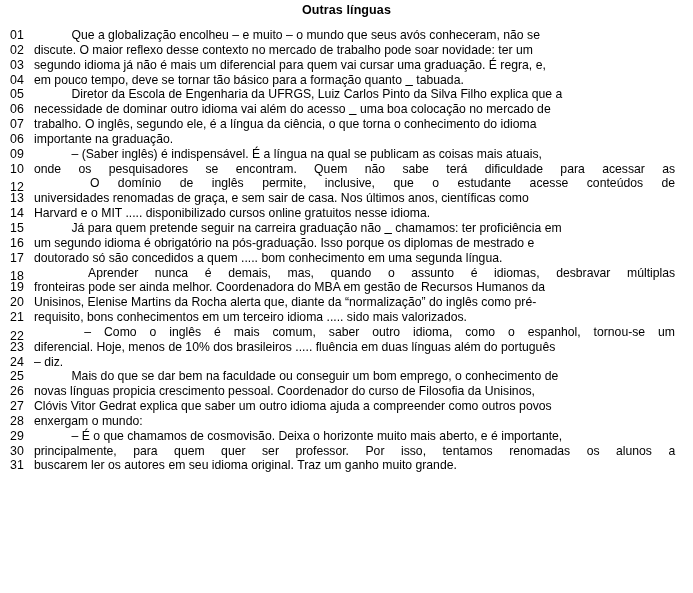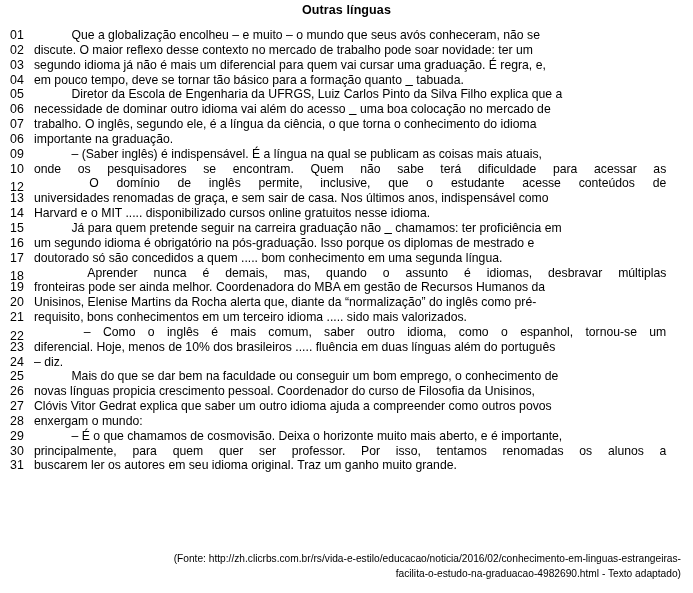--- a/index.html
+++ b/index.html
@@ -29,21 +29,21 @@
     font-size: 12.5px;
     letter-spacing: 0.1px;
     padding-top: 3px;
     margin: 0 0 11px 0;
     line-height: 14px;
   }
 
   
   .lines {
     margin: 0;
-    padding: 0 17px 0 10px;
+    padding: 0 8px 0 10px;
   }
   .line {
     display: flex;
     align-items: baseline;
     height: 14.85px;
     line-height: 14.85px;
     font-size: 12.4px;
     white-space: nowrap;
   }
   .line-no {
@@ -171,21 +171,21 @@
           <span class="w"><span>que</span></span>
           <span class="w"><span>o</span></span>
           <span class="w"><span>estudante</span></span>
           <span class="w"><span>acesse</span></span>
           <span class="w"><span>conteúdos</span></span>
           <span class="w"><span>de</span></span>
         </span>
       </div>
       <div class="line">
         <span class="line-no">13</span>
-        <span class="line-text"><span>universidades</span> <span>renomadas</span> <span>de</span> <span>graça,</span> <span>e</span> <span>sem</span> <span>sair</span> <span>de</span> <span>casa.</span> <span>Nos</span> <span>últimos</span> <span>anos,</span> <span>indispensável</span> <span>como</span></span>
+        <span class="line-text"><span>universidades</span> <span>renomadas</span> <span>de</span> <span>graça,</span> <span>e</span> <span>sem</span> <span>sair</span> <span>de</span> <span>casa.</span> <span>Nos</span> <span>últimos</span> <span>anos,</span> <span>científicas</span> <span>como</span></span>
       </div>
       <div class="line">
         <span class="line-no">14</span>
         <span class="line-text"><span>Harvard</span> <span>e</span> <span>o</span> <span>MIT</span> <span>.....</span> <span>disponibilizado</span> <span>cursos</span> <span>online</span> <span>gratuitos</span> <span>nesse</span> <span>idioma.</span></span>
       </div>
       <div class="line">
         <span class="line-no">15</span>
         <span class="line-text"><span class="indent"></span><span>Já</span> <span>para</span> <span>quem</span> <span>pretende</span> <span>seguir</span> <span>na</span> <span>carreira</span> <span>graduação</span> <span>não</span> <span class="blank-u">&nbsp;&nbsp;</span> <span>chamamos:</span> <span>ter</span> <span>proficiência</span> <span>em</span></span>
       </div>
       <div class="line">
@@ -292,18 +292,14 @@
           <span class="w"><span>alunos</span></span>
           <span class="w"><span>a</span></span>
         </span>
       </div>
       <div class="line">
         <span class="line-no">31</span>
         <span class="line-text"><span>buscarem</span> <span>ler</span> <span>os</span> <span>autores</span> <span>em</span> <span>seu</span> <span>idioma</span> <span>original.</span> <span>Traz</span> <span>um</span> <span>ganho</span> <span>muito</span> <span>grande.</span></span>
       </div>
     </div>
 
-  <div class="source">
-    <span class="src-line">(Fonte: http://zh.clicrbs.com.br/rs/vida-e-estilo/educacao/noticia/2016/02/conhecimento-em-linguas-estrangeiras-</span>
-    <span class="src-line">facilita-o-estudo-na-graduacao-4982690.html  - Texto adaptado)</span>
-  </div>
 
 </div>
 
 </body></html>

